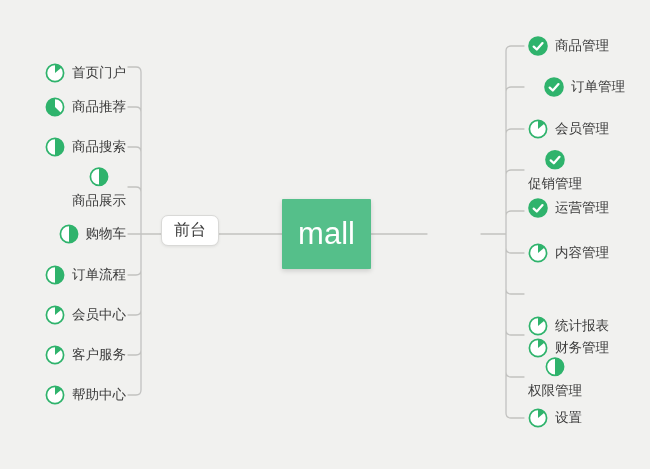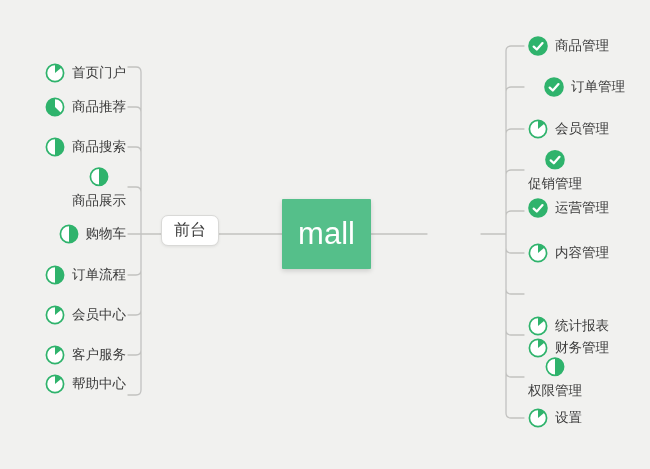--- a/index.html
+++ b/index.html
@@ -126,21 +126,21 @@
       </div>
       <div class="row left" style="top: 355px;">
         <span class="icn">
           <svg width="20" height="20" viewBox="0 0 20 20">
             <circle cx="10" cy="10" r="8.6" fill="#ffffff" stroke="#2fb36c" stroke-width="1.7"></circle>
             <path d="M10 10 L10 1.4 A8.6 8.6 0 0 1 16.6 4.5 Z" fill="#2fb36c"></path>
           </svg>
         </span>
         <span class="lbl">客户服务</span>
       </div>
-      <div class="row left" style="top: 384px;">
+      <div class="row left" style="top: 395px;">
         <span class="icn">
           <svg width="20" height="20" viewBox="0 0 20 20">
             <circle cx="10" cy="10" r="8.6" fill="#ffffff" stroke="#2fb36c" stroke-width="1.7"></circle>
             <path d="M10 10 L10 1.4 A8.6 8.6 0 0 1 16.6 4.5 Z" fill="#2fb36c"></path>
           </svg>
         </span>
         <span class="lbl">帮助中心</span>
       </div>
     </div>
   <div>

